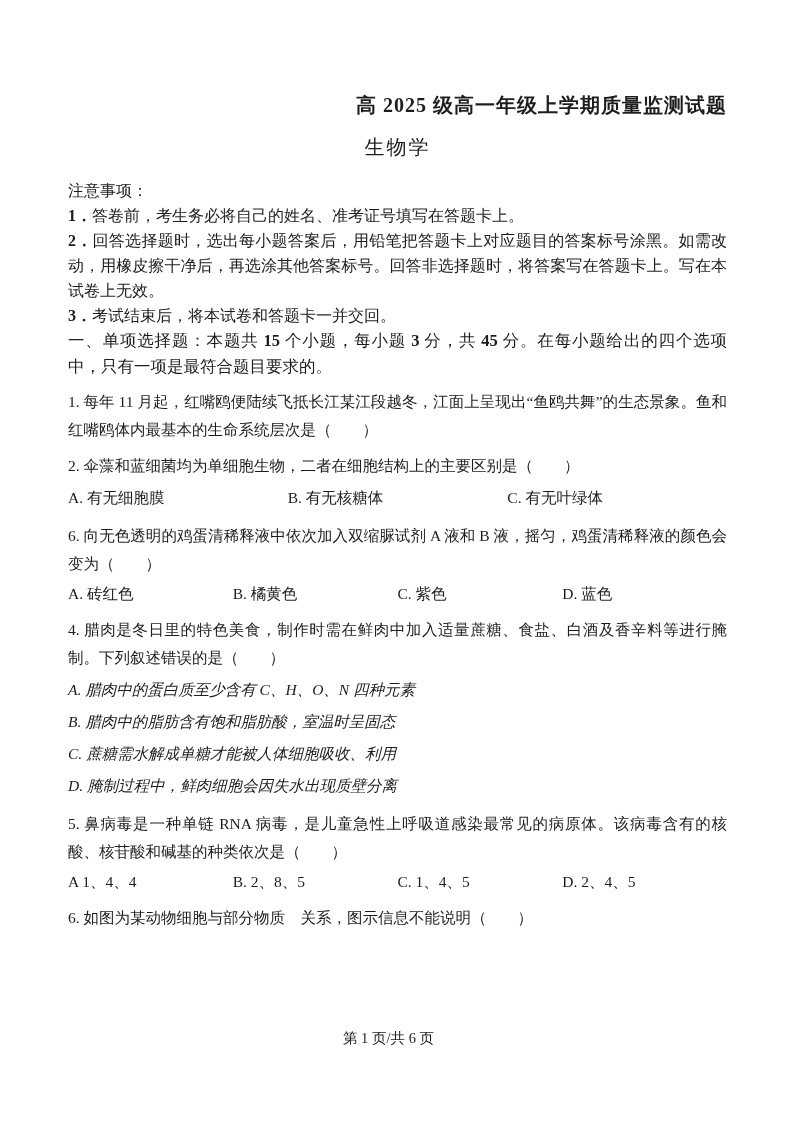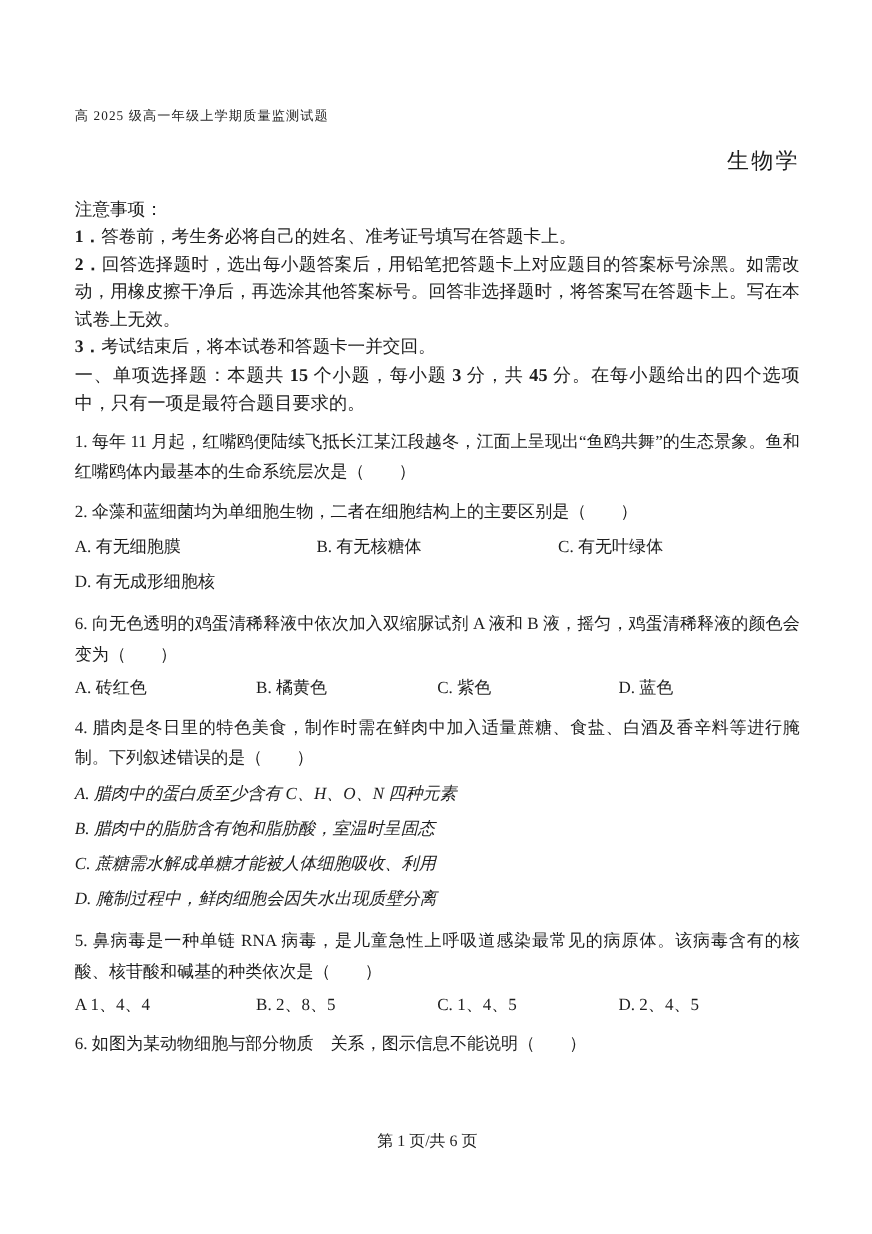--- a/index.html
+++ b/index.html
@@ -8,28 +8,28 @@
     width:793px; height:1122px;
     margin:0 auto;
     background:#ffffff;
     color:#1d1d1d;
     font-family:"Liberation Serif","DejaVu Serif",serif;
     box-sizing:border-box;
     padding:92px 66px 0 68px;
     overflow:hidden;
   }
   .title {
-    text-align:left;
-    font-size:12px;
+    text-align:right;
+    font-size:20px;
     line-height:26px;
-    font-weight:normal;
+    font-weight:bold;
     letter-spacing:1px;
   }
   .subtitle {
-    text-align:right;
+    text-align:center;
     font-size:20px;
     line-height:26px;
     margin-top:16px;
     letter-spacing:2px;
   }
   .notice-heading {
     font-size:16px;
     line-height:25px;
     margin-top:18px;
   }
@@ -100,21 +100,20 @@
   <div class="question">
     <div class="stem">1. 每年 11 月起，红嘴鸥便陆续飞抵长江某江段越冬，江面上呈现出“鱼鸥共舞”的生态景象。鱼和红嘴鸥体内最基本的生命系统层次是（　　）</div>
   </div>
 
   <div class="question">
     <div class="stem">2. 伞藻和蓝细菌均为单细胞生物，二者在细胞结构上的主要区别是（　　）</div>
     <div class="opts-grid2">
       <span class="opt">A. 有无细胞膜</span>
       <span class="opt">B. 有无核糖体</span>
       <span class="opt">C. 有无叶绿体</span>
-      <span class="opt">D. 有无成形细胞核</span>
     </div>
   </div>
 
   <div class="question">
     <div class="stem">6. 向无色透明的鸡蛋清稀释液中依次加入双缩脲试剂 A 液和 B 液，摇匀，鸡蛋清稀释液的颜色会变为（　　）</div>
     <div class="opts-row4">
       <span class="opt">A. 砖红色</span>
       <span class="opt">B. 橘黄色</span>
       <span class="opt">C. 紫色</span>
       <span class="opt">D. 蓝色</span>

